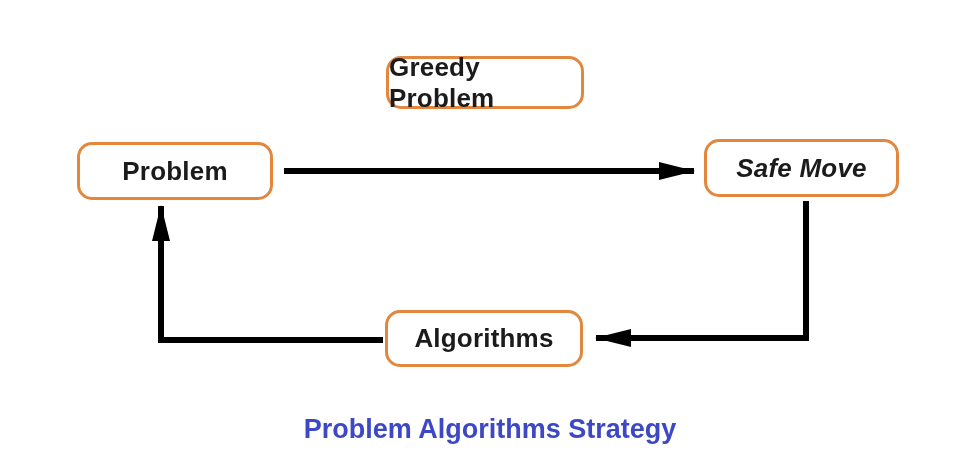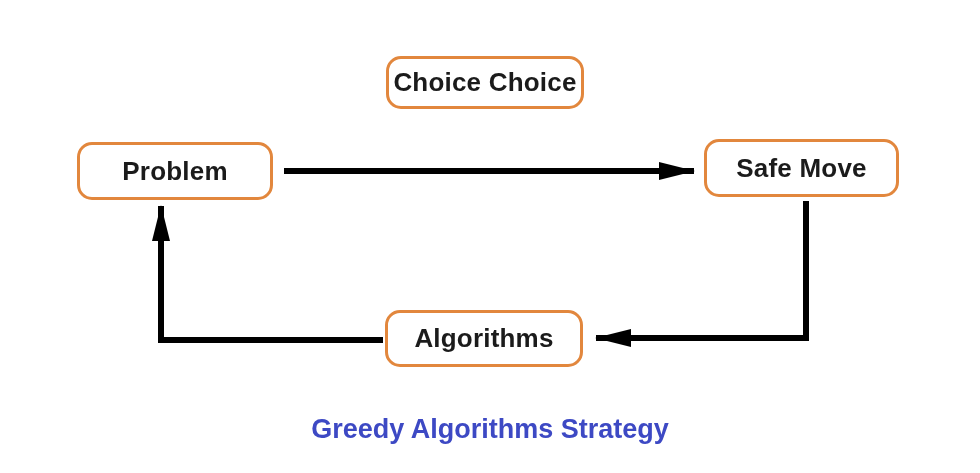--- a/index.html
+++ b/index.html
@@ -24,21 +24,21 @@
     display: flex;
     align-items: center;
     justify-content: center;
     font-weight: bold;
     font-size: 26px;
     color: var(--node-text, #1b1b1b);
     letter-spacing: 0.2px;
   }
   .node-greedy-choice { left: 386px; top: 56px;  width: 198px; height: 53px; }
   .node-problem       { left: 77px;  top: 142px; width: 196px; height: 58px; text-align: center; }
-  .node-safe-move     { left: 704px; top: 139px; width: 195px; height: 58px; }
+  .node-safe-move     { left: 704px; top: 139px; width: 195px; height: 58px; font-style: italic; }
   .node-subproblem    { left: 385px; top: 310px; width: 198px; height: 57px; }
 
   .arrows-layer {
     position: absolute;
     left: 0;
     top: 0;
     width: 980px;
     height: 473px;
   }
   .arrows-layer polyline,
@@ -75,30 +75,30 @@
     </defs>
 
     <line x1="284" y1="171" x2="694" y2="171" marker-end="url(#arrowhead)"></line>
 
     <polyline points="806,201 806,338 596,338" marker-end="url(#arrowhead)"></polyline>
 
     <polyline points="383,340 161,340 161,206" marker-end="url(#arrowhead)"></polyline>
   </svg>
 
   <div class="node node-greedy-choice">
-    <span>Choice Choice</span>
+    <span>Greedy Problem</span>
   </div>
 
   <div class="node node-problem">
     <span>Problem</span>
   </div>
 
   <div class="node node-safe-move">
     <span>Safe Move</span>
   </div>
 
   <div class="node node-subproblem">
     <span>Algorithms</span>
   </div>
 
-  <div class="diagram-title">Greedy Algorithms Strategy</div>
+  <div class="diagram-title">Problem Algorithms Strategy</div>
 
 </div>
 
 </body></html>

